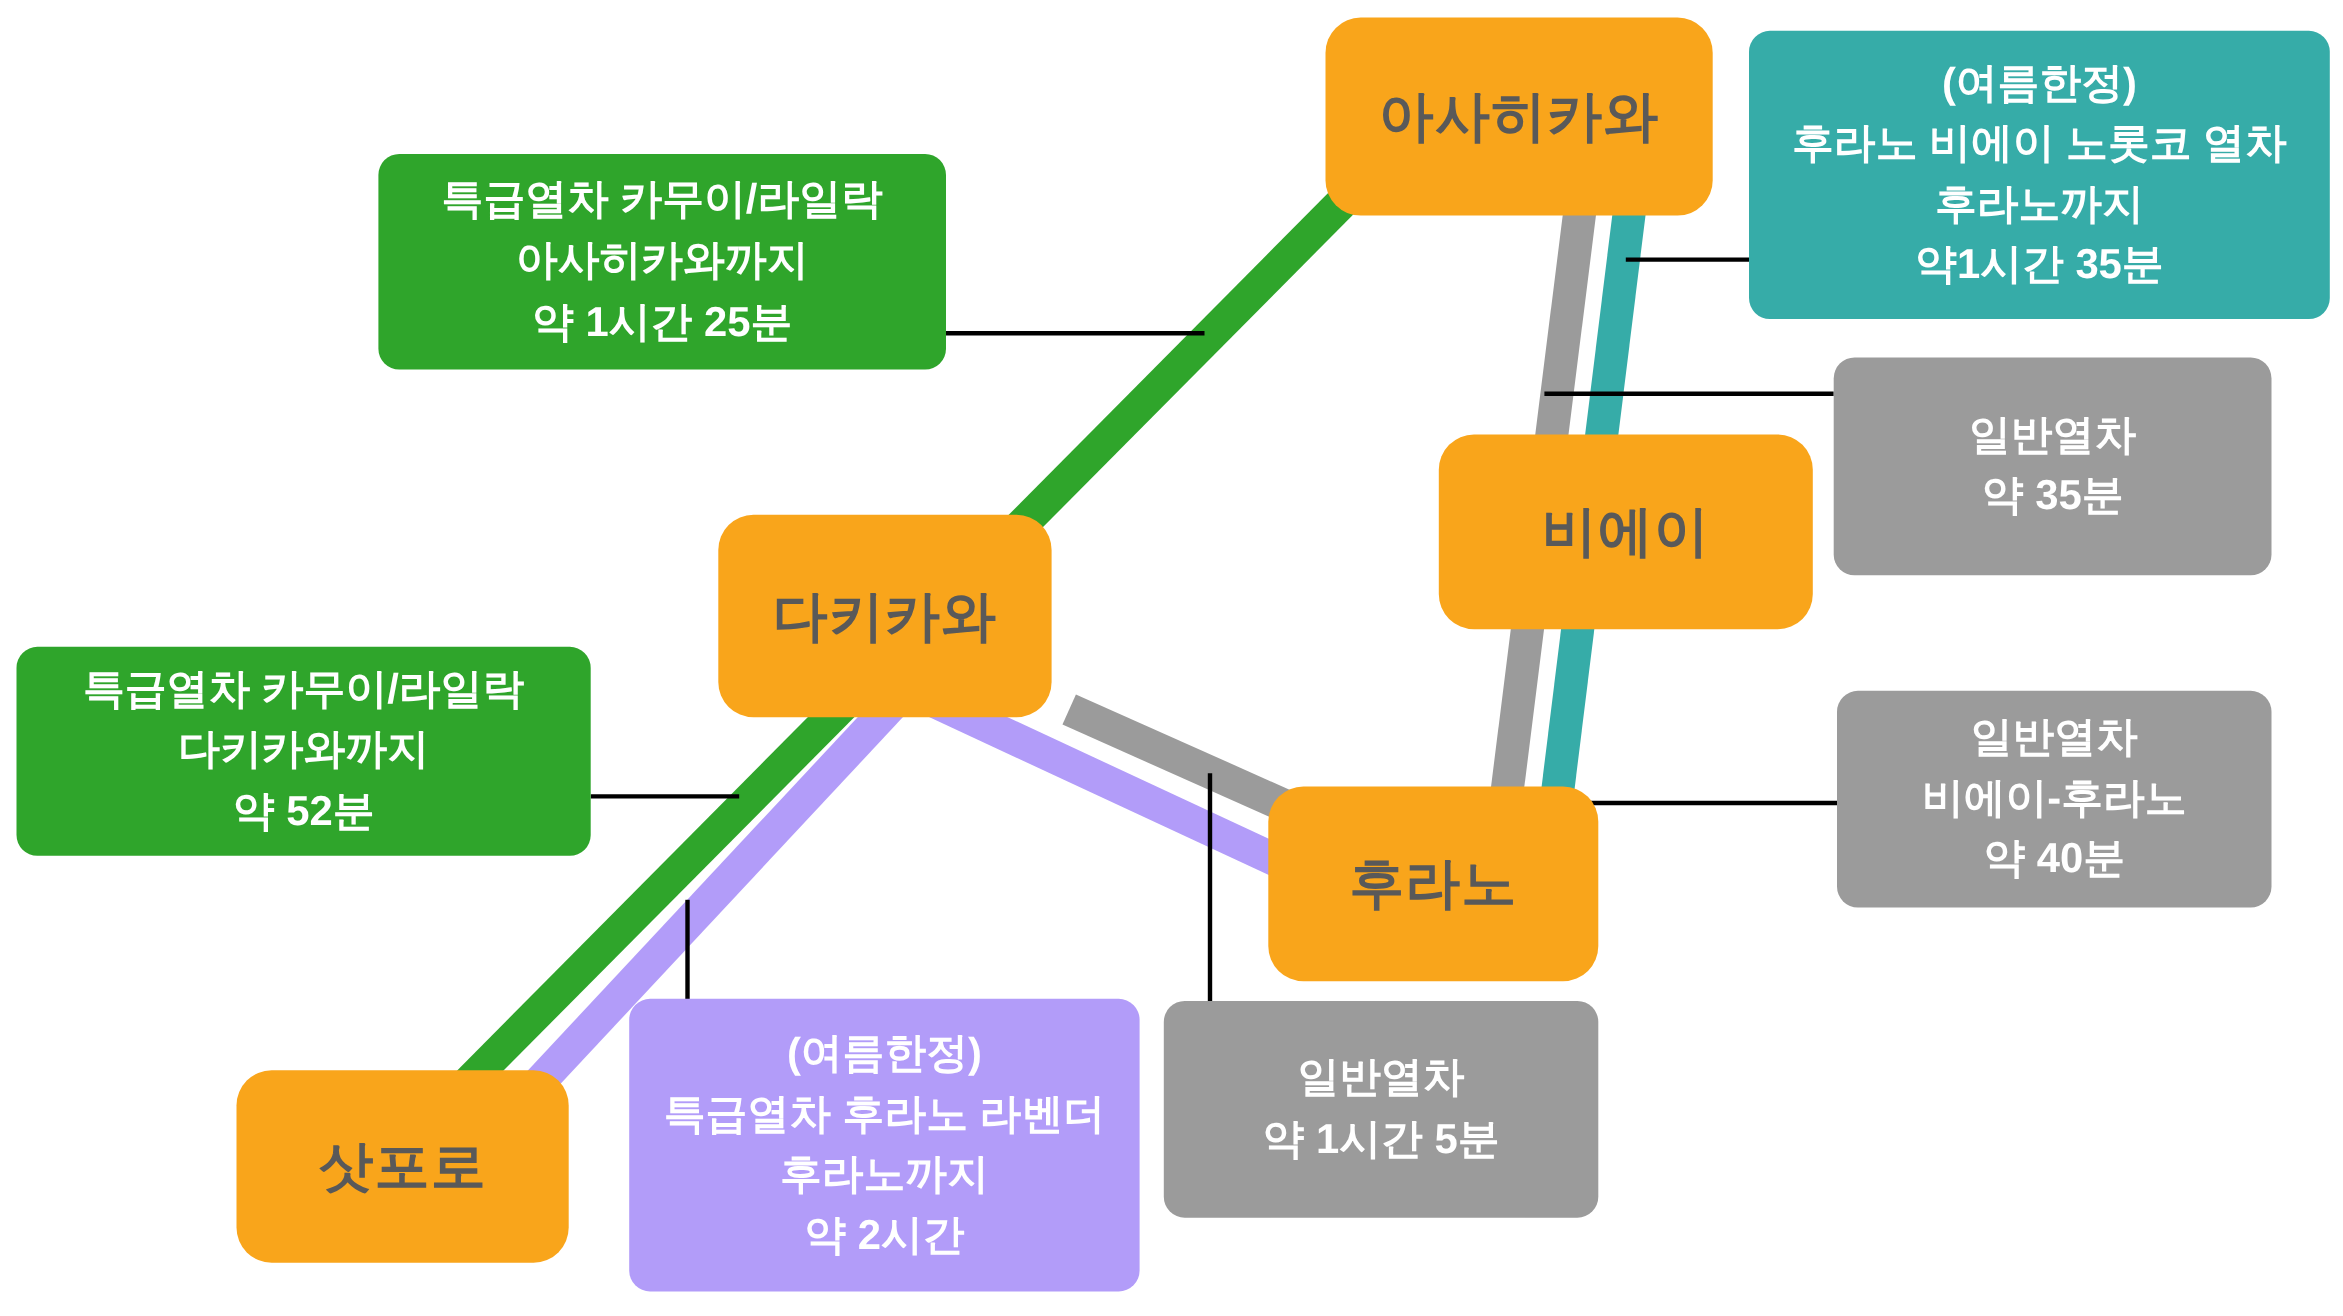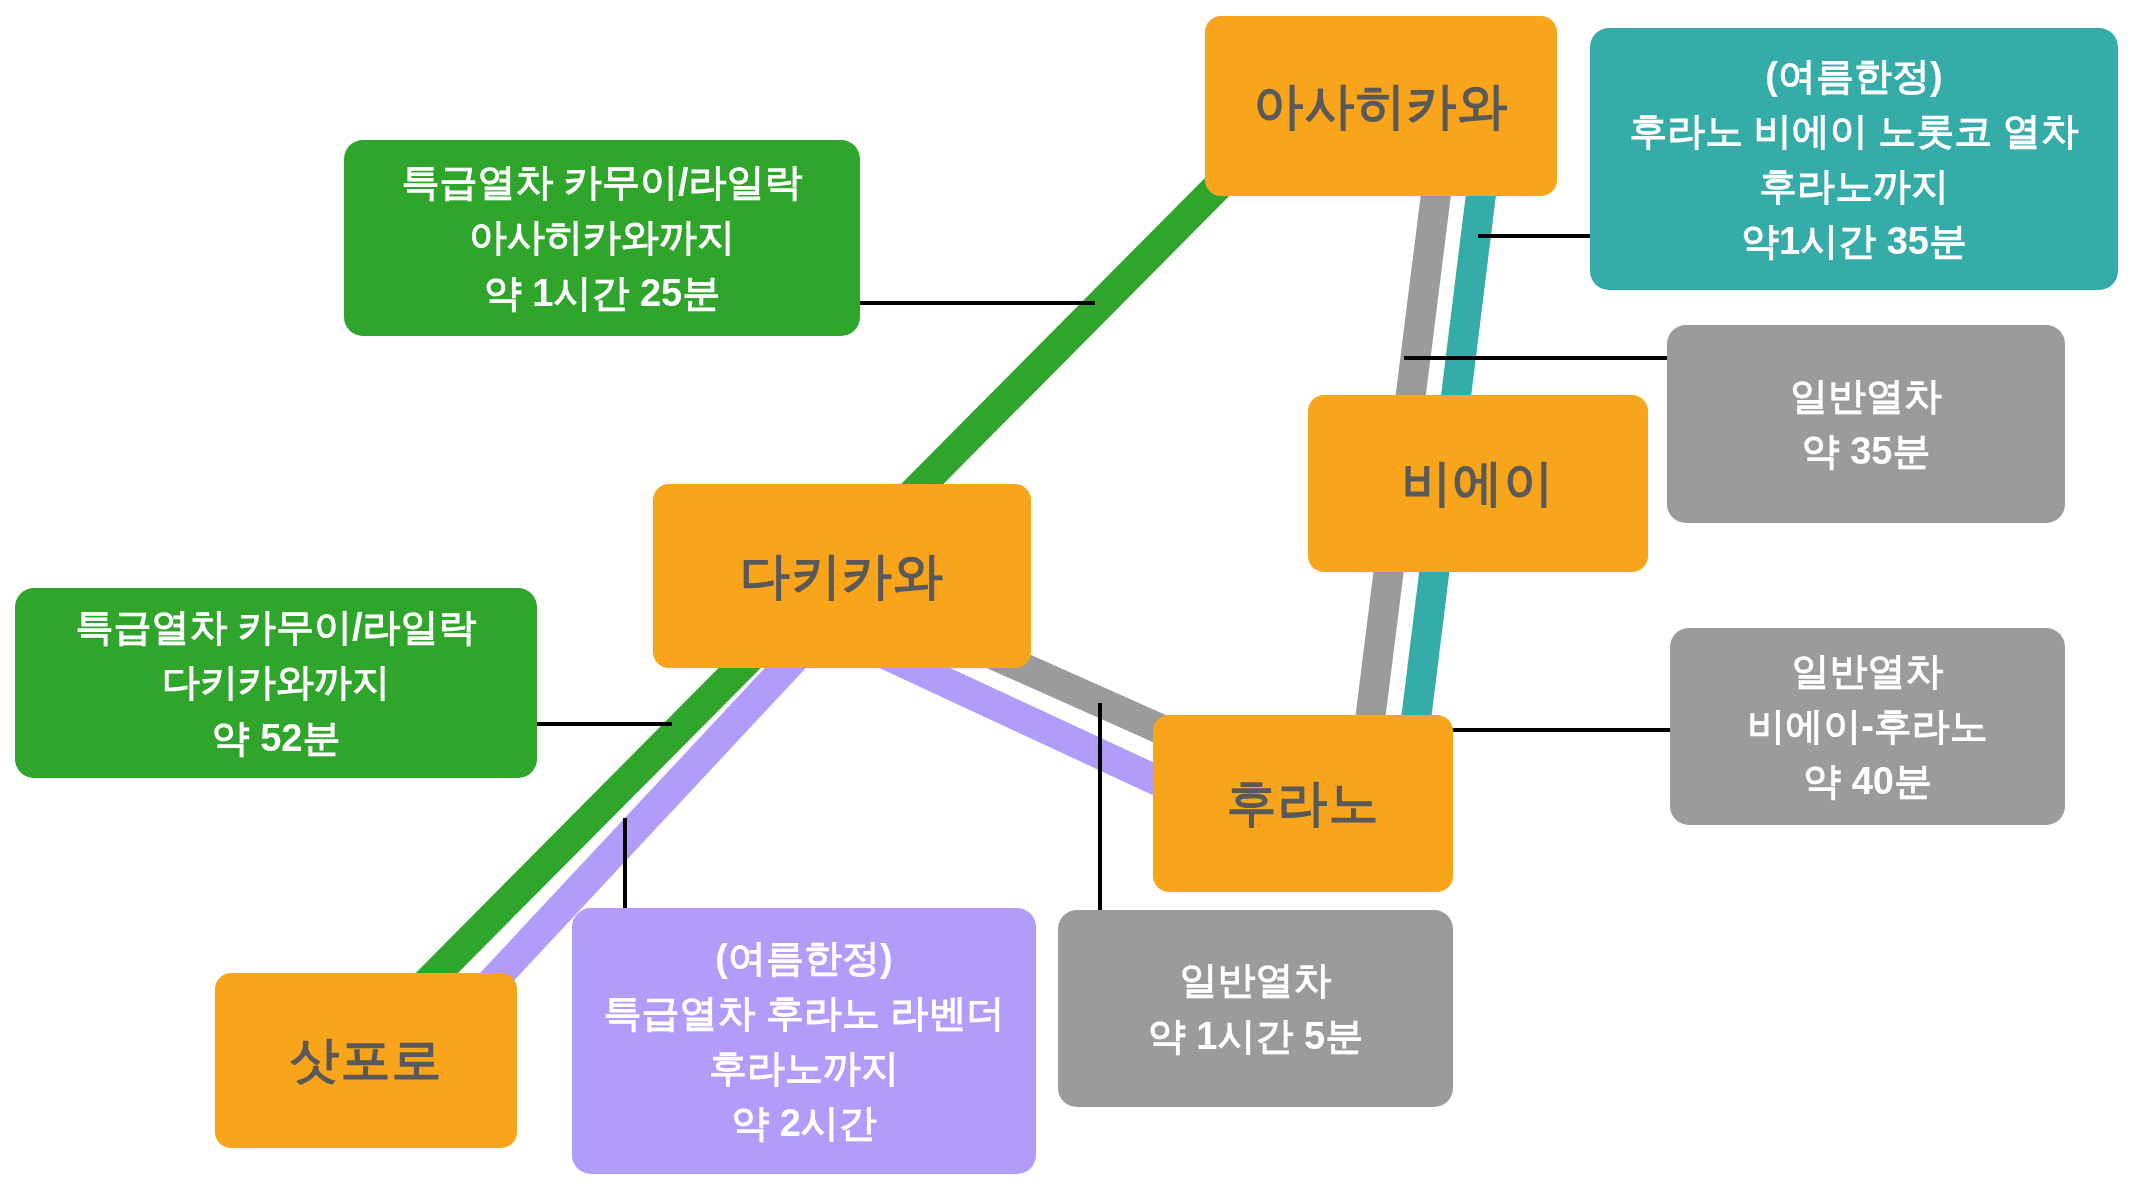--- a/index.html
+++ b/index.html
@@ -14,21 +14,21 @@
   .rt-green  { stroke:var(--route_green); }
   .rt-purple { stroke:var(--route_purple); }
   .rt-gray   { stroke:var(--route_gray); }
   .rt-teal   { stroke:var(--route_teal); }
   .connector { stroke:var(--connector); stroke-width:4; fill:none; }
 
   .station {
     position:absolute;
     background:var(--station_fill);
     color:var(--station_text);
-    border-radius:16px;
+    border-radius:32px;
     display:flex; align-items:center; justify-content:center;
     font-size:50px; font-weight:700; letter-spacing:1px;
   }
   .label {
     position:absolute;
     color:var(--label_text);
     display:flex; flex-direction:column;
     align-items:center; justify-content:center;
     text-align:center;
     font-size:38px; font-weight:700; line-height:1.45;
@@ -64,21 +64,21 @@
   </svg>
 
   <div class="station" style="left:1205px; top:16px; width:352px; height:180px;">
     <span>아사히카와</span>
   </div>
 
   <div class="station" style="left:1308px; top:395px; width:340px; height:177px;">
     <span>비에이</span>
   </div>
 
-  <div class="station" style="left:653px; top:468px; width:378px; height:184px;margin-top:16px;">
+  <div class="station" style="left:653px; top:468px; width:303px; height:184px;">
     <span>다키카와</span>
   </div>
 
   <div class="station" style="left:1153px; top:715px; width:300px; height:177px;">
     <span>후라노</span>
   </div>
 
   <div class="station" style="left:215px; top:973px; width:302px; height:175px;">
     <span>삿포로</span>
   </div>

